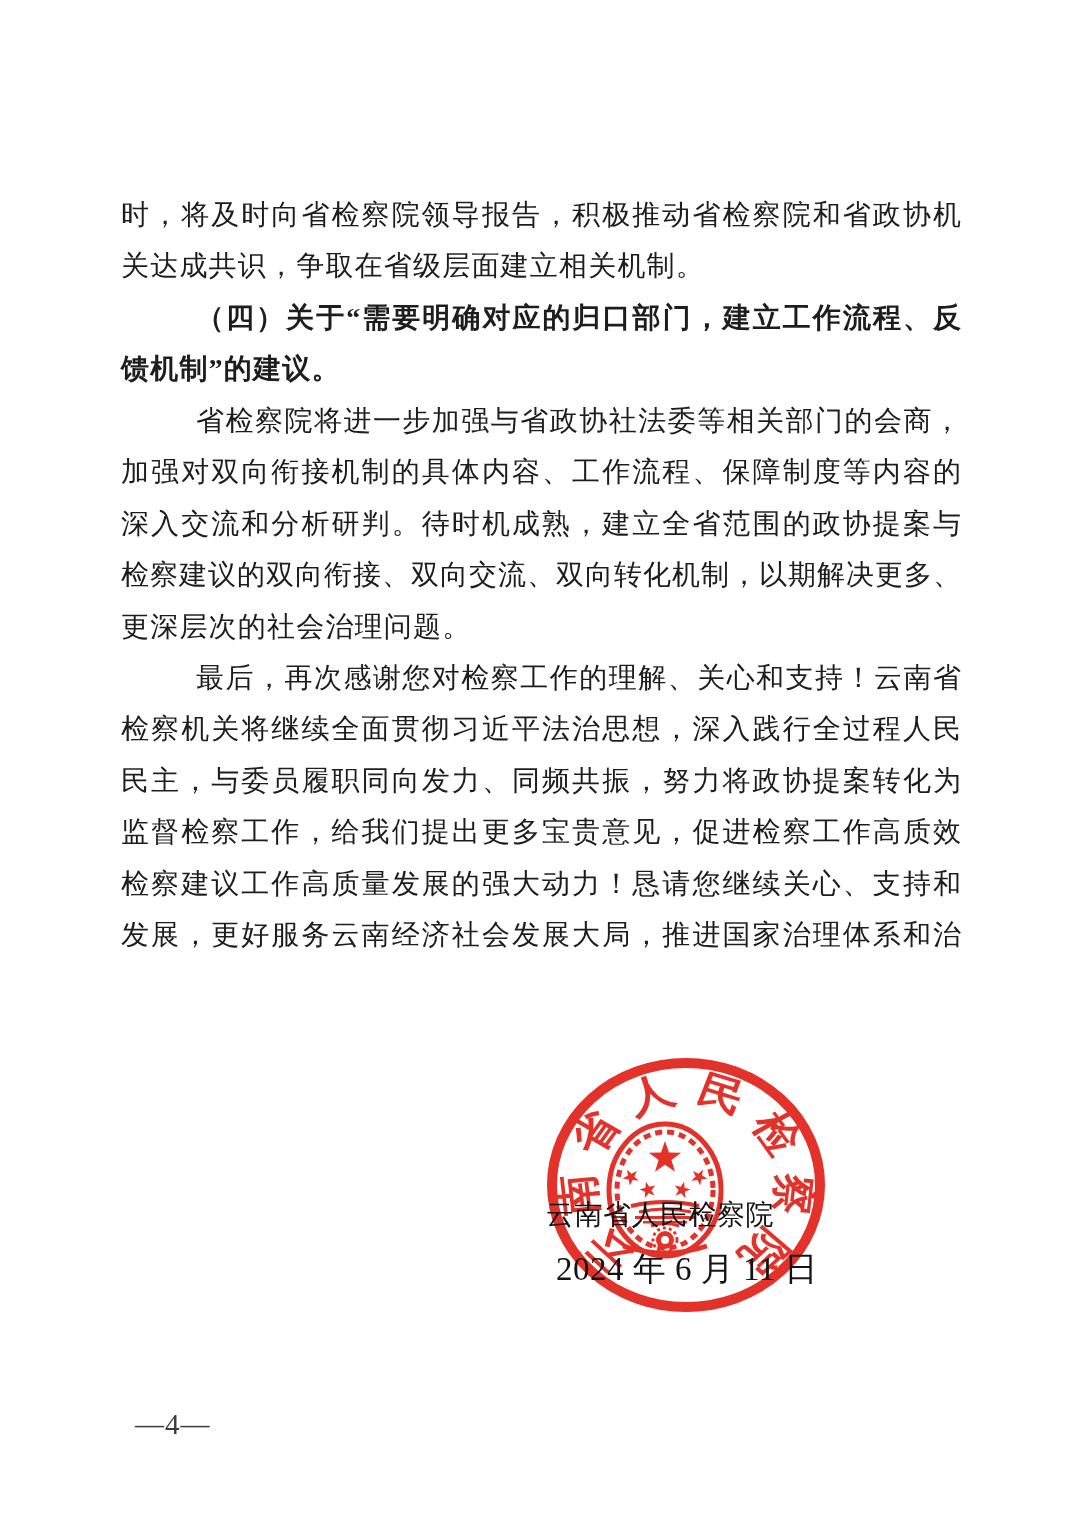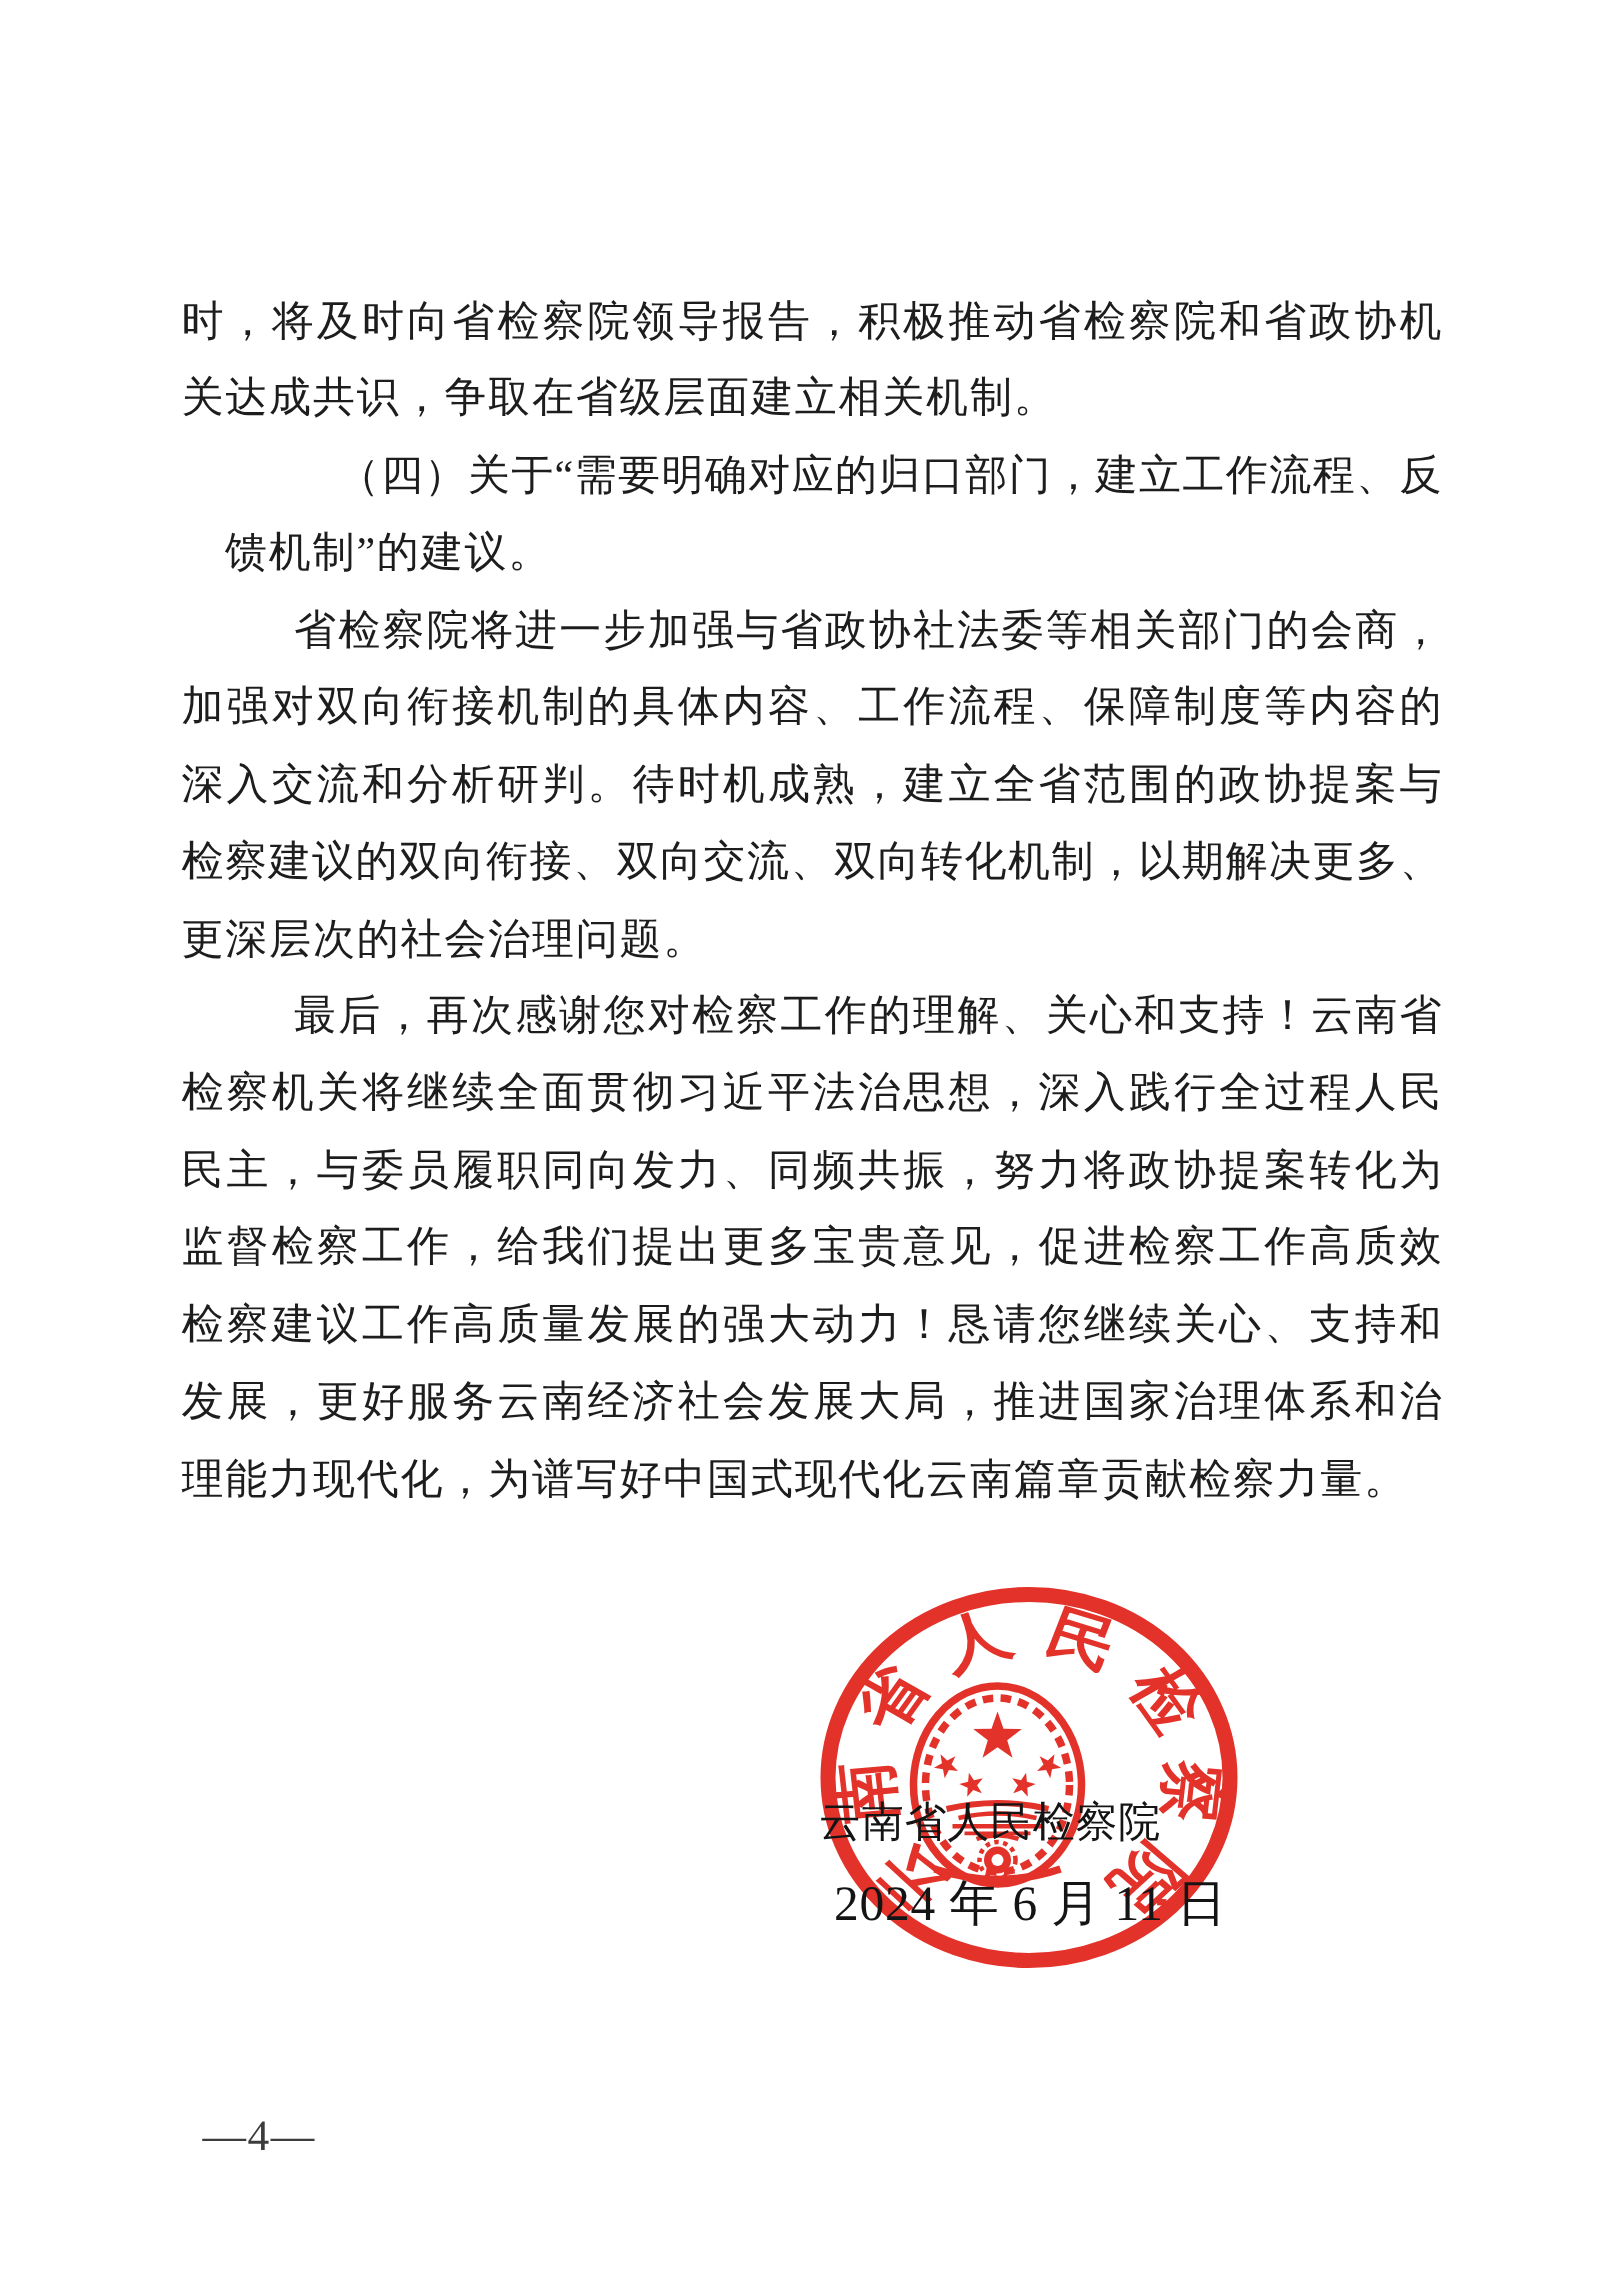--- a/index.html
+++ b/index.html
@@ -11,21 +11,21 @@
   .page{position:absolute;inset:0;background:#ffffff;padding-left:29px;}
   
   .content{position:absolute;left:121px;top:189px;width:840px;}
   .l{
     font-size:28px;height:51.45px;line-height:51.45px;color:#1d1d1d;
     text-align:justify;text-align-last:justify;
     font-family:"Liberation Serif","DejaVu Serif",serif;
   }
   .l.end{text-align-last:left;letter-spacing:1.2px;}
   .l.ind{text-indent:75px;}
-  .l.bold{font-weight:normal;margin-left:29px;}
+  .l.bold{font-weight:bold;}
   
   .seal{position:absolute;left:546px;top:1054px;width:280px;height:262px;opacity:.93;}
   .seal .sk{stroke:var(--seal-color,#e0231a);fill:none;}
   .seal .fl{fill:var(--seal-color,#e0231a);stroke:none;}
   .seal .seal-char{
     fill:var(--seal-color,#e0231a);font-size:42px;font-weight:bold;
     font-family:"Liberation Serif","DejaVu Serif",serif;
   }
   
   .sig-org{
@@ -56,21 +56,20 @@
     <div class="l">加强对双向衔接机制的具体内容、工作流程、保障制度等内容的</div>
     <div class="l">深入交流和分析研判。待时机成熟，建立全省范围的政协提案与</div>
     <div class="l">检察建议的双向衔接、双向交流、双向转化机制，以期解决更多、</div>
     <div class="l end">更深层次的社会治理问题。</div>
     <div class="l ind">最后，再次感谢您对检察工作的理解、关心和支持！云南省</div>
     <div class="l">检察机关将继续全面贯彻习近平法治思想，深入践行全过程人民</div>
     <div class="l">民主，与委员履职同向发力、同频共振，努力将政协提案转化为</div>
     <div class="l">监督检察工作，给我们提出更多宝贵意见，促进检察工作高质效</div>
     <div class="l">检察建议工作高质量发展的强大动力！恳请您继续关心、支持和</div>
     <div class="l">发展，更好服务云南经济社会发展大局，推进国家治理体系和治</div>
-    <div class="l end">理能力现代化，为谱写好中国式现代化云南篇章贡献检察力量。</div>
   </main>
 
   <svg class="seal" viewBox="0 0 280 262" aria-hidden="true">
 
     <ellipse class="sk" cx="140" cy="131" rx="134" ry="122" stroke-width="10"></ellipse>
 
     <g transform="translate(140,131) scale(1.08,0.96) translate(-140,-131)">
       <text class="seal-char" x="140" y="31" text-anchor="middle" dominant-baseline="central" transform="rotate(-134,140,131)">云</text>
       <text class="seal-char" x="140" y="31" text-anchor="middle" dominant-baseline="central" transform="rotate(-95.7,140,131)">南</text>
       <text class="seal-char" x="140" y="31" text-anchor="middle" dominant-baseline="central" transform="rotate(-57.4,140,131)">省</text>

